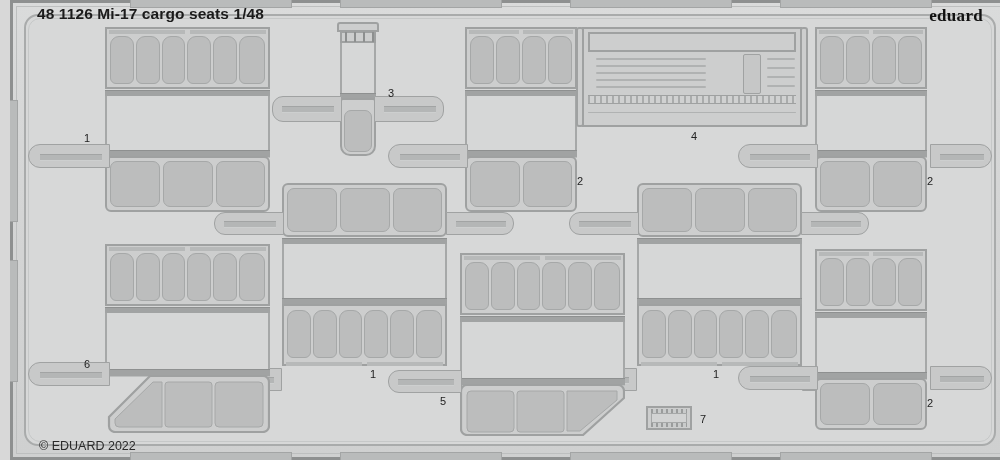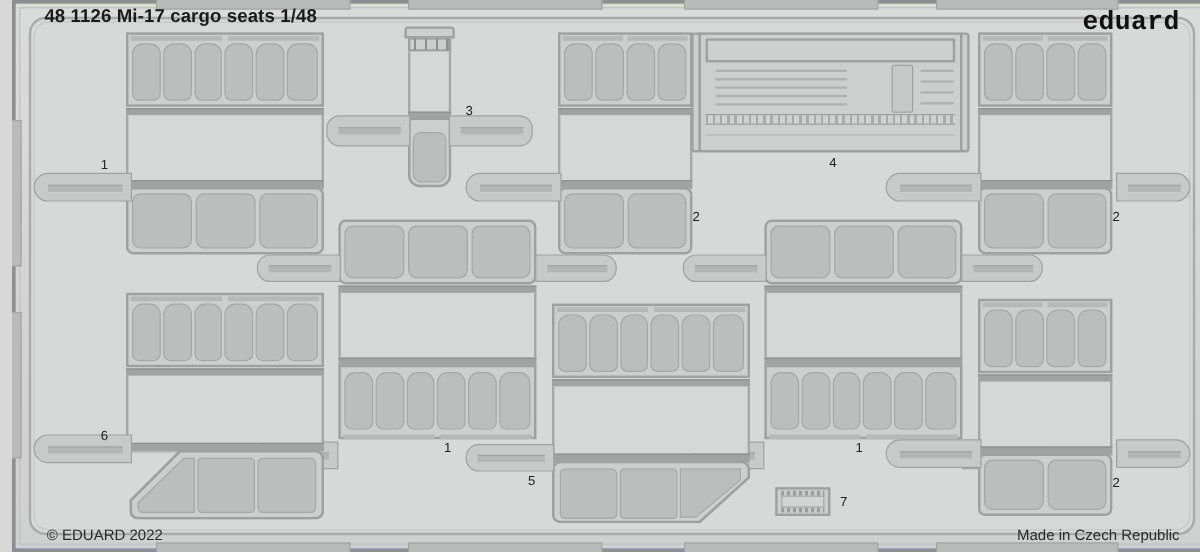--- a/index.html
+++ b/index.html
@@ -40,22 +40,22 @@
 
   
   #title{
     position:absolute;left:27px;top:5px;
     font-size:15.5px;font-weight:bold;color:#1b1b1b;
     letter-spacing:.1px;white-space:nowrap;
     font-family:"Liberation Sans",sans-serif;
   }
   #brand{
     position:absolute;right:27px;top:6px;
-    font-family:Liberation Mono, monospace;
-    font-size:22px;font-weight:bold;color:#111;letter-spacing:.3px;
+    font-family:Liberation Serif, serif;
+    font-size:17px;font-weight:bold;color:#111;letter-spacing:.3px;
   }
   #copy{
     position:absolute;left:29px;bottom:7px;
     font-size:12.5px;color:#2a2a2a;white-space:nowrap;
   }
   #made{
     position:absolute;right:27px;bottom:7px;
     font-size:12.5px;color:#2a2a2a;white-space:nowrap;
   }
   .partnum{
@@ -146,21 +146,20 @@
   <div class="tab lft" style="top:100px;height:120px;"></div>
   <div class="tab lft" style="top:260px;height:120px;"></div>
   <div class="tab rgt" style="top:100px;height:120px;"></div>
   <div class="tab rgt" style="top:260px;height:120px;"></div>
 
   <div id="innerframe"></div>
 
   <div id="title">48 1126 Mi-17 cargo seats 1/48</div>
   <div id="brand">eduard</div>
   <div id="copy">© EDUARD 2022</div>
-  <div id="made">Made in Czech Republic</div>
 
   <div class="seat">
 
     <div class="framebox" style="left:95px;top:27px;width:165px;height:62px;"></div>
     <div class="sprue" style="left:99px;top:30px;width:76px;height:4px;"></div>
     <div class="sprue" style="left:180px;top:30px;width:76px;height:4px;"></div>
     <div class="cell tall" style="left:100px;top:36px;width:24px;height:48px;"></div>
     <div class="cell tall" style="left:126px;top:36px;width:24px;height:48px;"></div>
     <div class="cell tall" style="left:152px;top:36px;width:23px;height:48px;"></div>
     <div class="cell tall" style="left:177px;top:36px;width:24px;height:48px;"></div>

